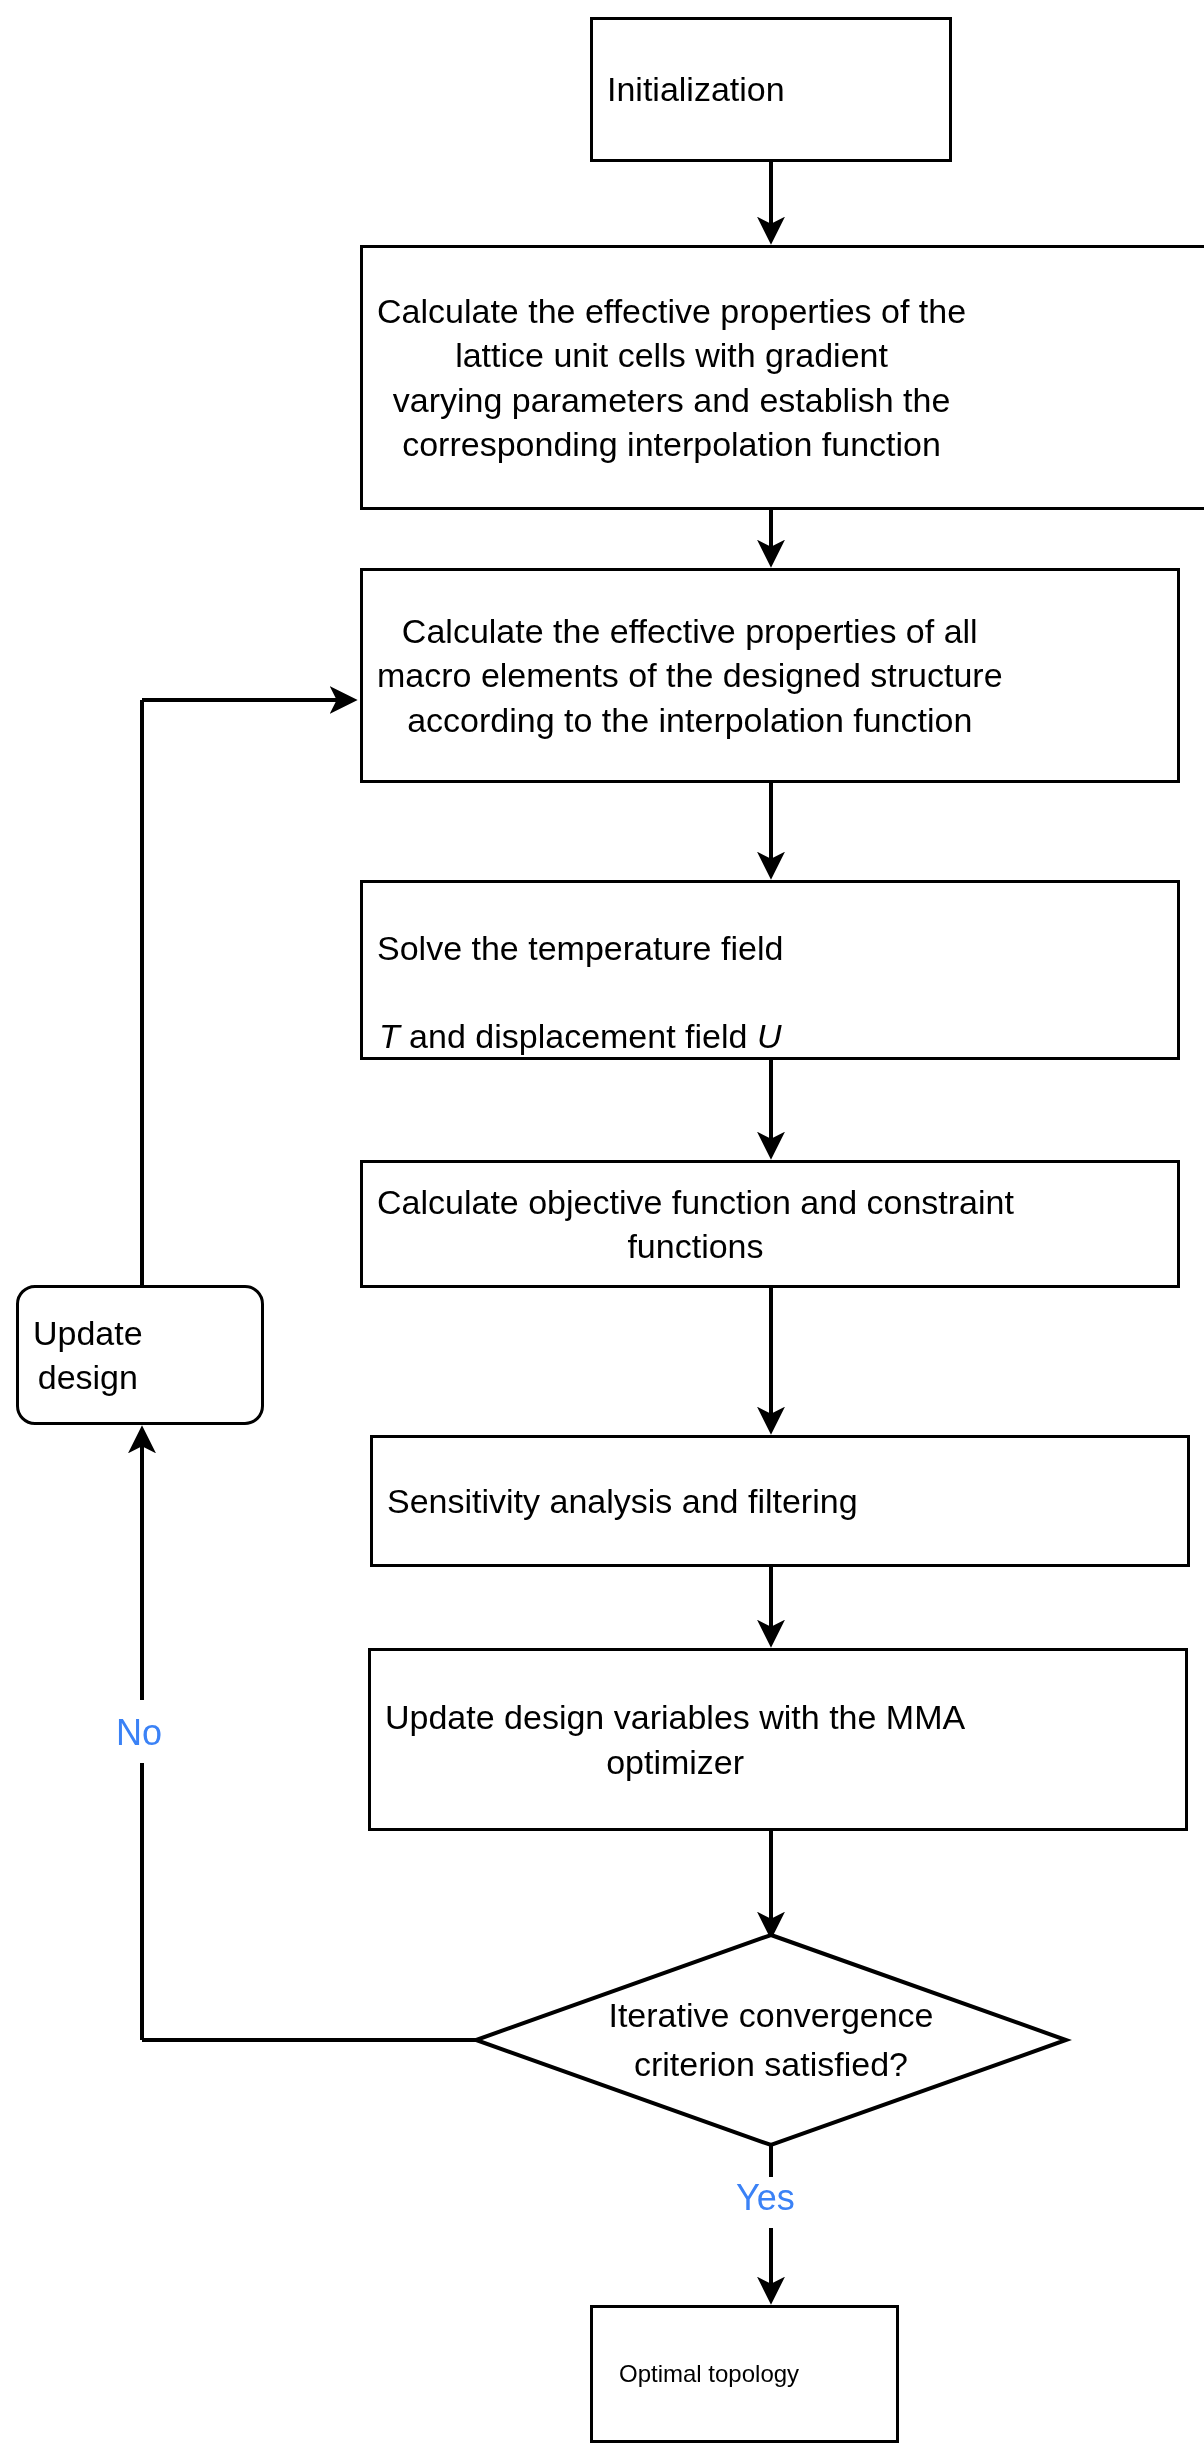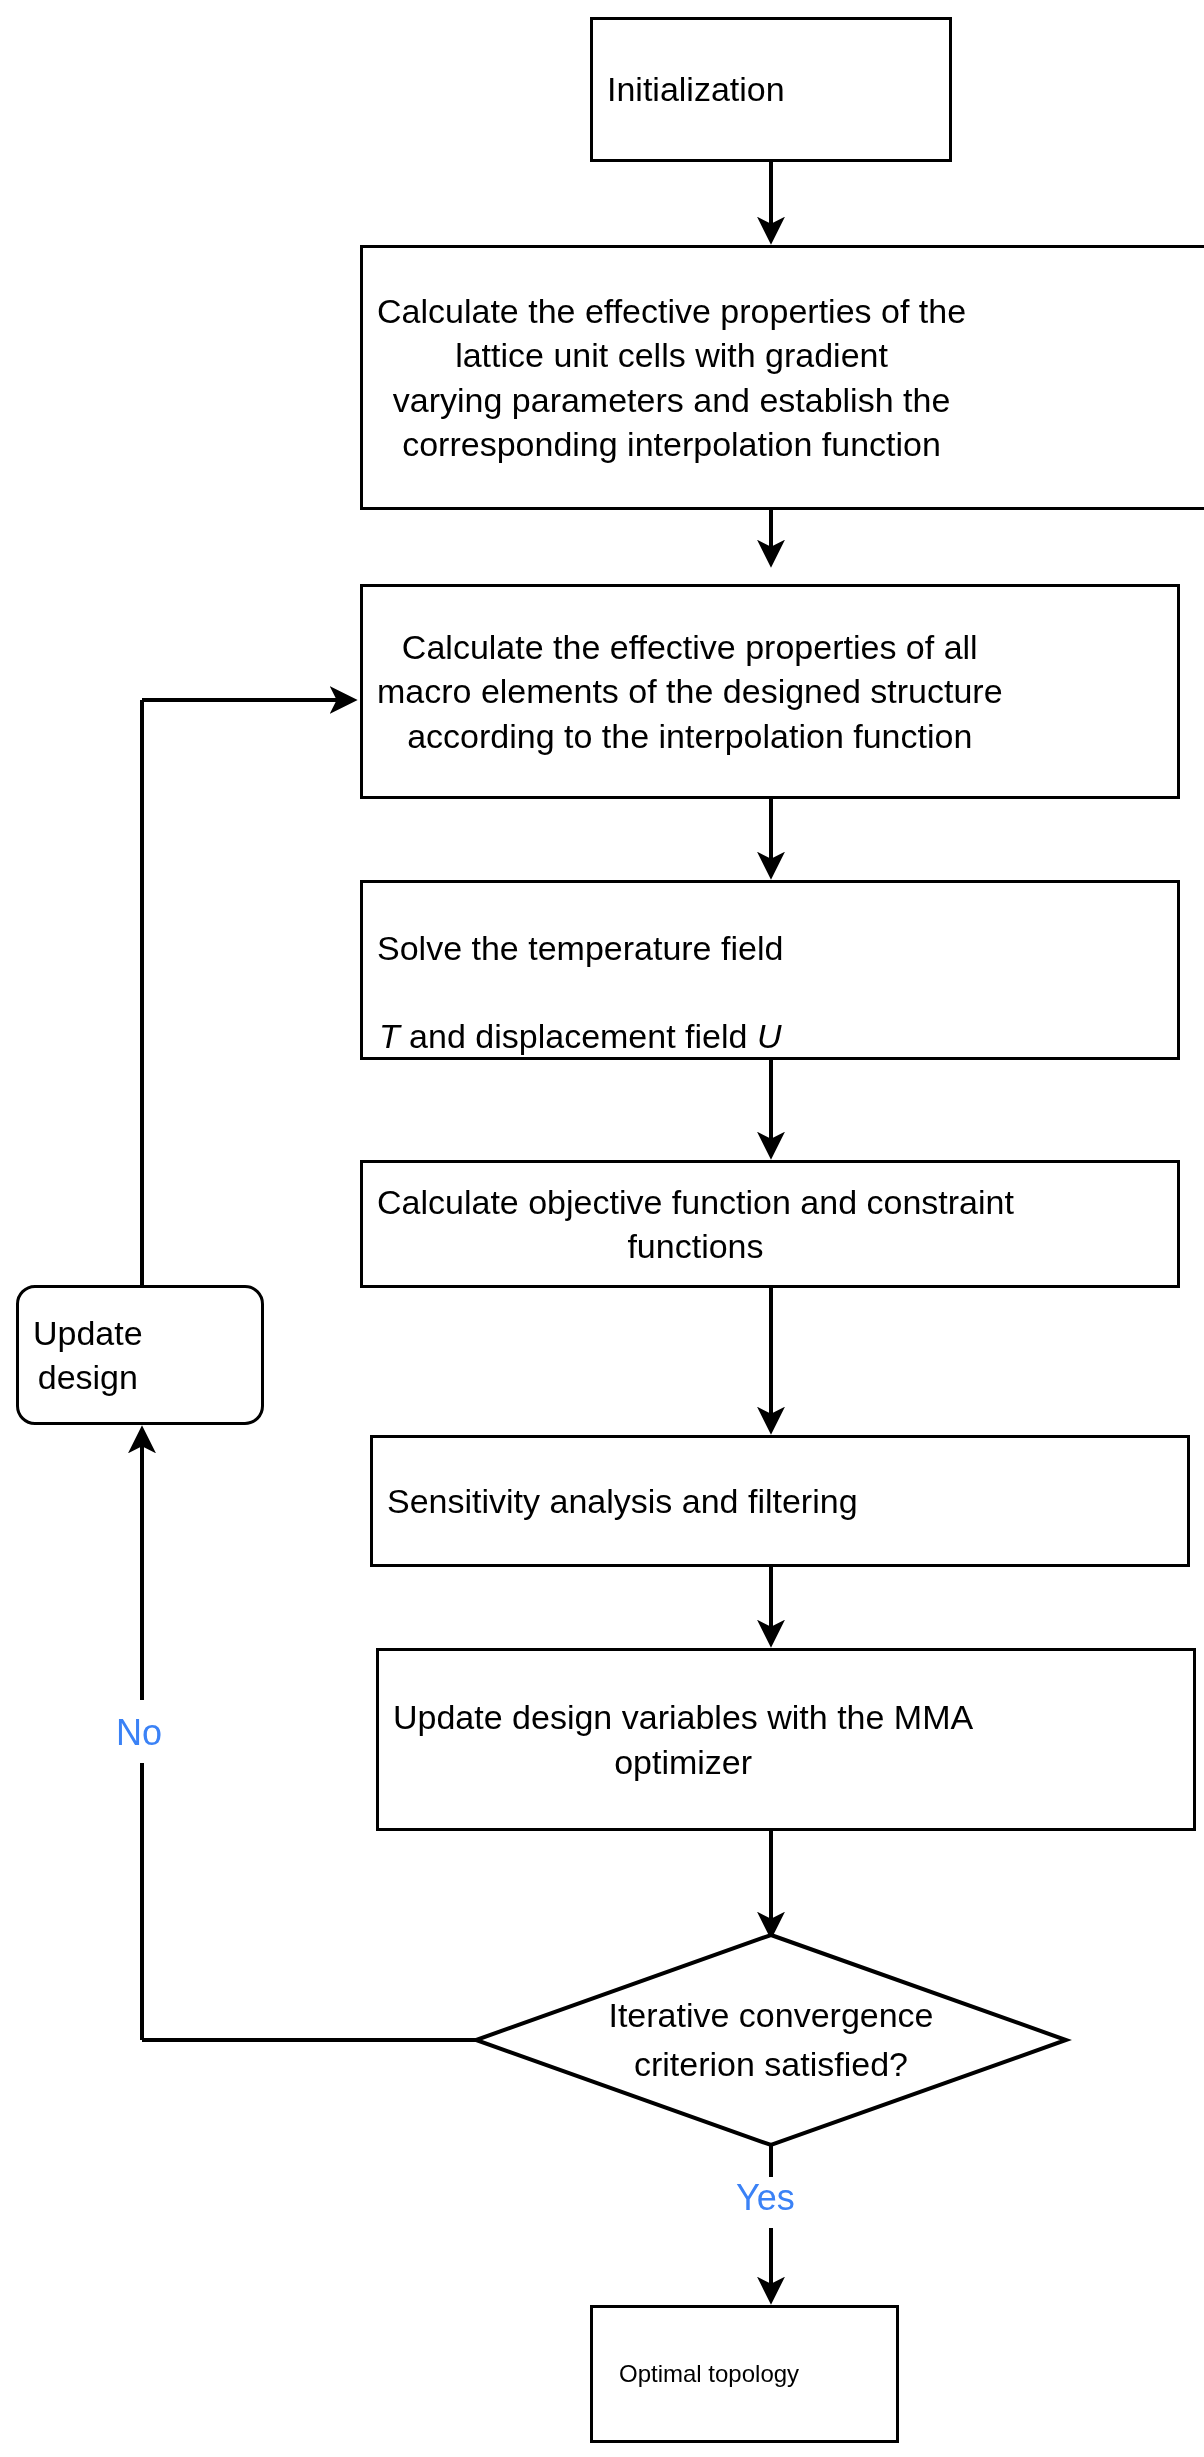--- a/index.html
+++ b/index.html
@@ -37,25 +37,25 @@
     text-align: center;
     line-height: 1.30;
   }
   .node .txt {
     display: block;
     padding: 0 14px;
     white-space: pre-line;
   }
   .t-init       { left: 590px;  top: 17px;   width: 362px; height: 145px; font-size: 34px; }
   .t-effprops   { left: 360px;  top: 245px;  width: 892px; height: 265px; font-size: 34px; }
-  .t-macro      { left: 360px;  top: 568px;  width: 820px; height: 215px; font-size: 34px; margin-top: 16px; }
+  .t-macro      { left: 360px;  top: 568px;  width: 820px; height: 215px; font-size: 34px; }
   .t-solve      { left: 360px;  top: 880px;  width: 820px; height: 180px; font-size: 34px; }
   .t-objective  { left: 360px;  top: 1160px; width: 820px; height: 128px; font-size: 34px; }
   .t-sensitivity{ left: 370px;  top: 1435px; width: 820px; height: 132px; font-size: 34px; }
-  .t-mma        { left: 376px;  top: 1648px; width: 820px; height: 183px; font-size: 34px; }
+  .t-mma        { left: 368px;  top: 1648px; width: 820px; height: 183px; font-size: 34px; }
   .t-optimal    { left: 590px;  top: 2305px; width: 309px; height: 138px; font-size: 24px; padding-left: 12px; }
   .t-update     { left: 16px;   top: 1285px; width: 248px; height: 140px; font-size: 34px; border-radius: 19px; }
 
   .diamond-label {
     position: absolute;
     left: 476px;
     top: 1940px;
     width: 590px;
     height: 200px;
     display: flex;

